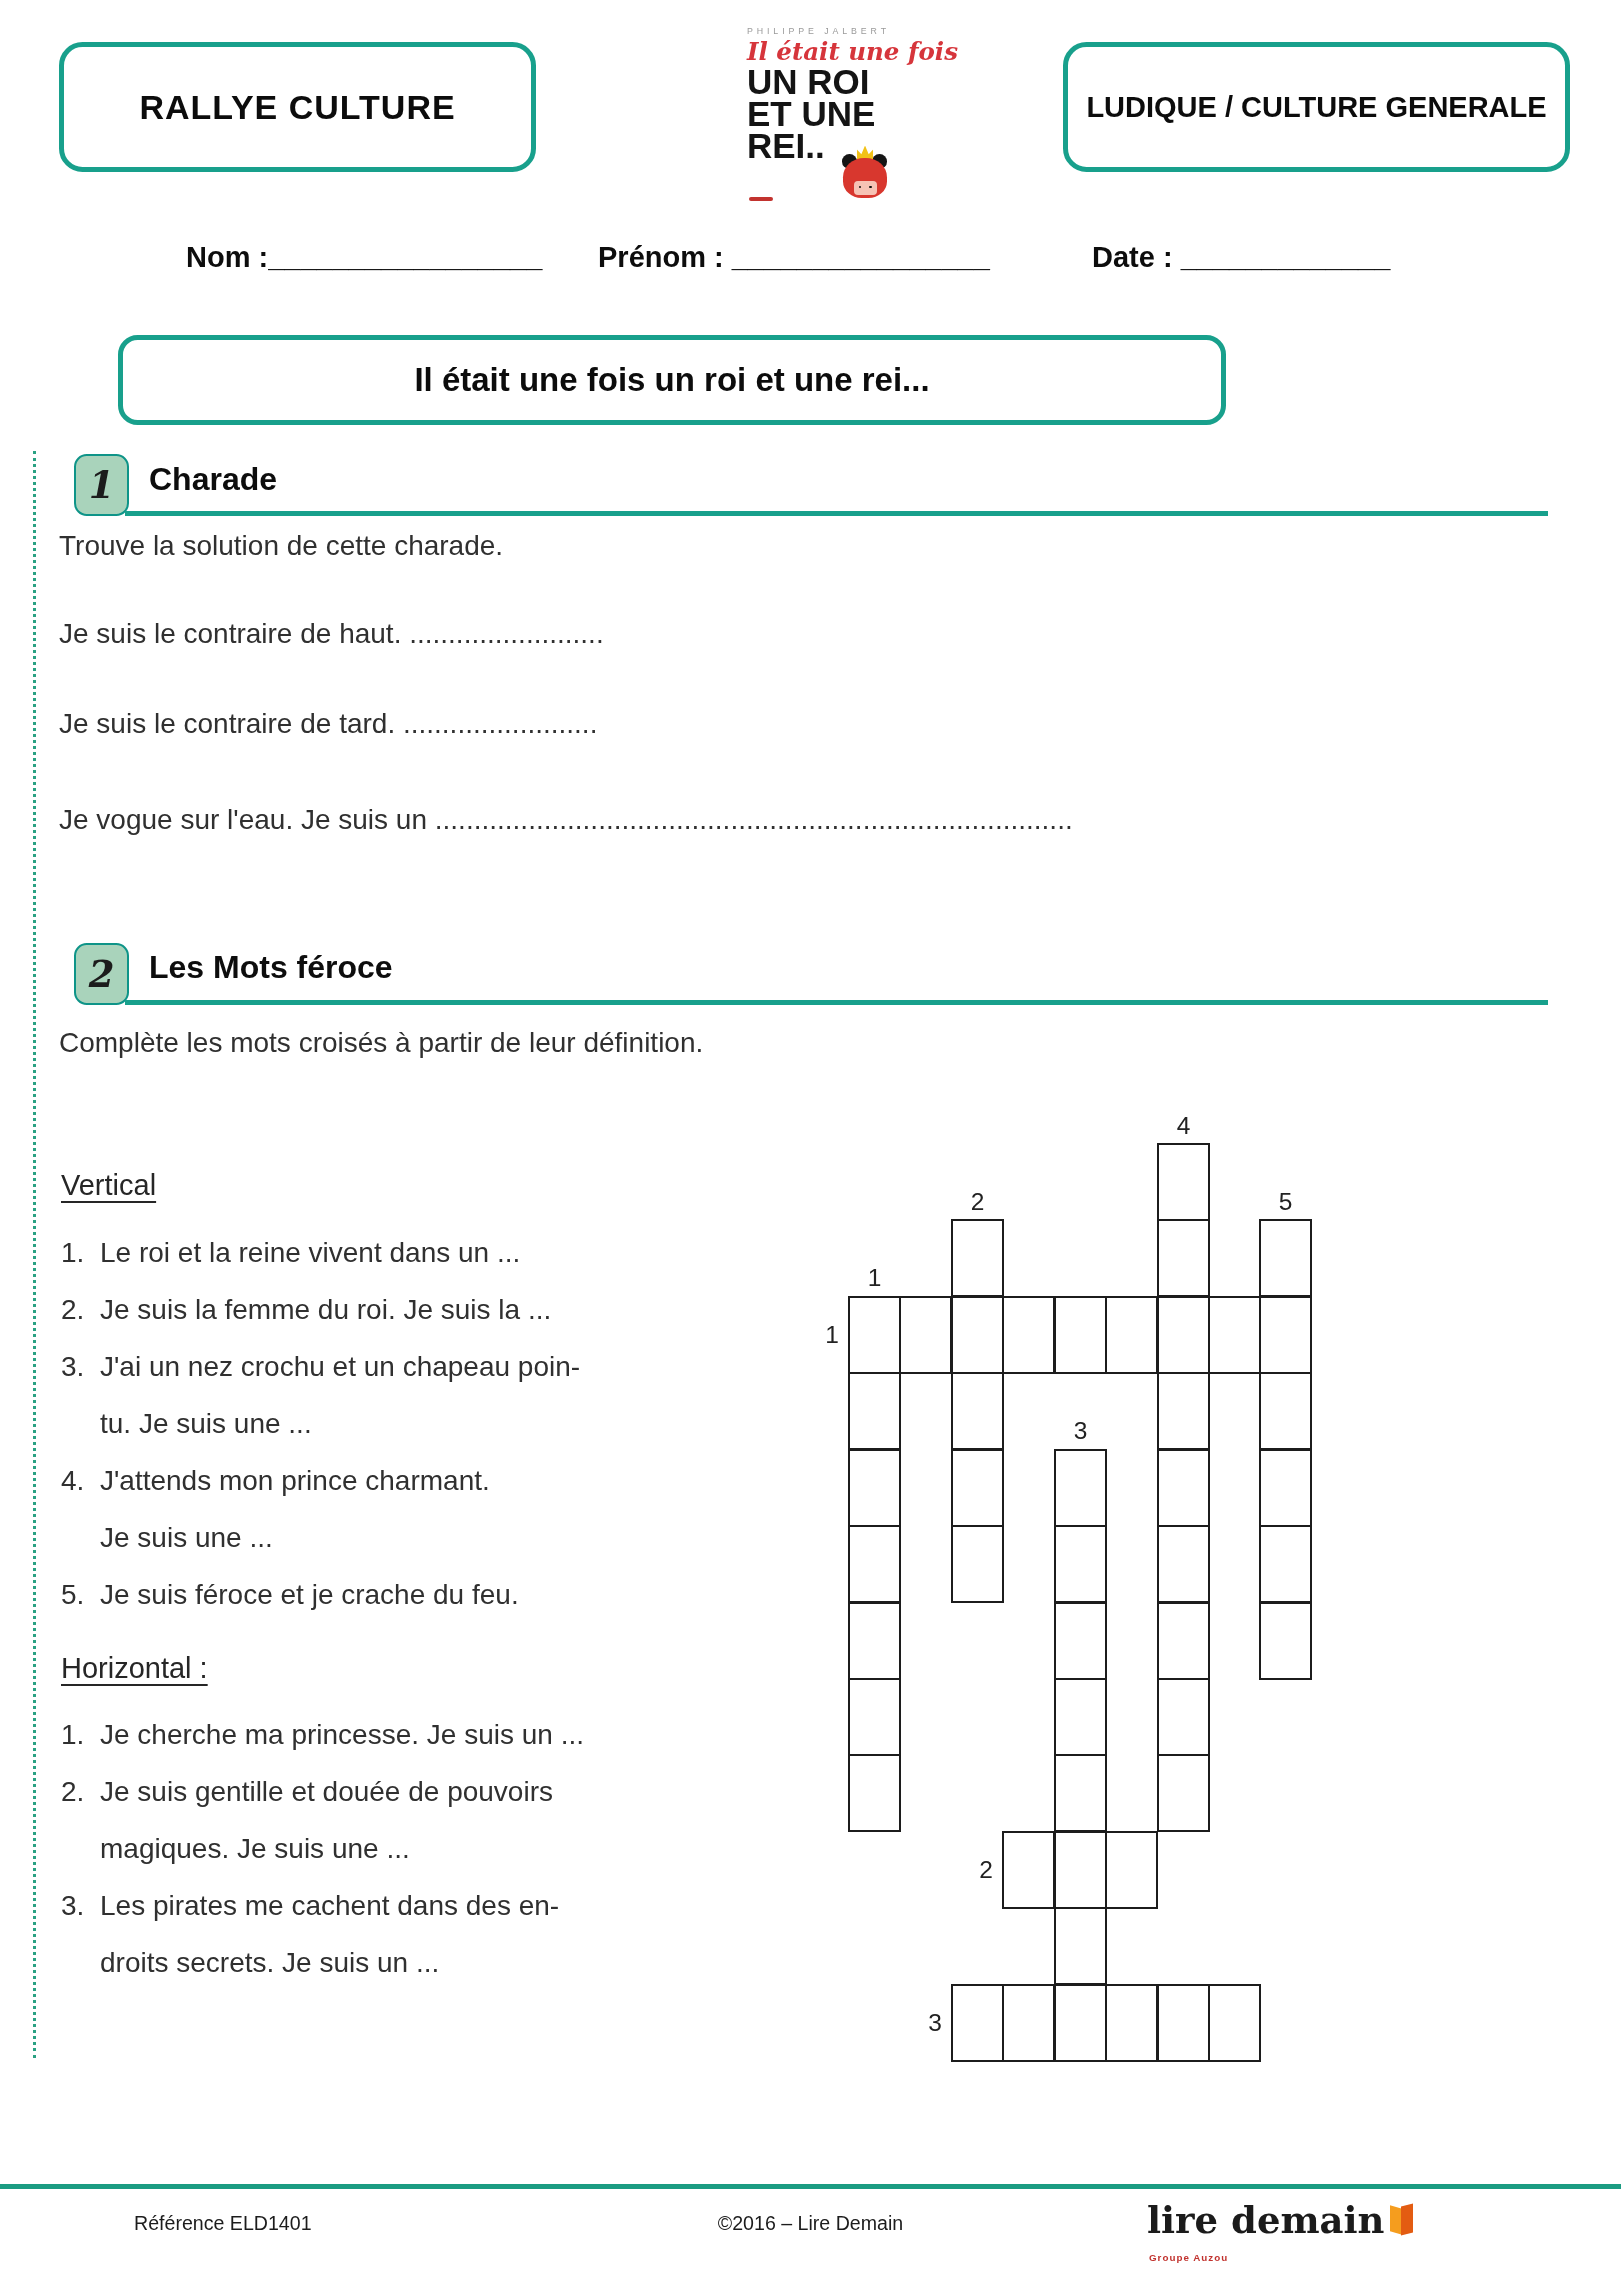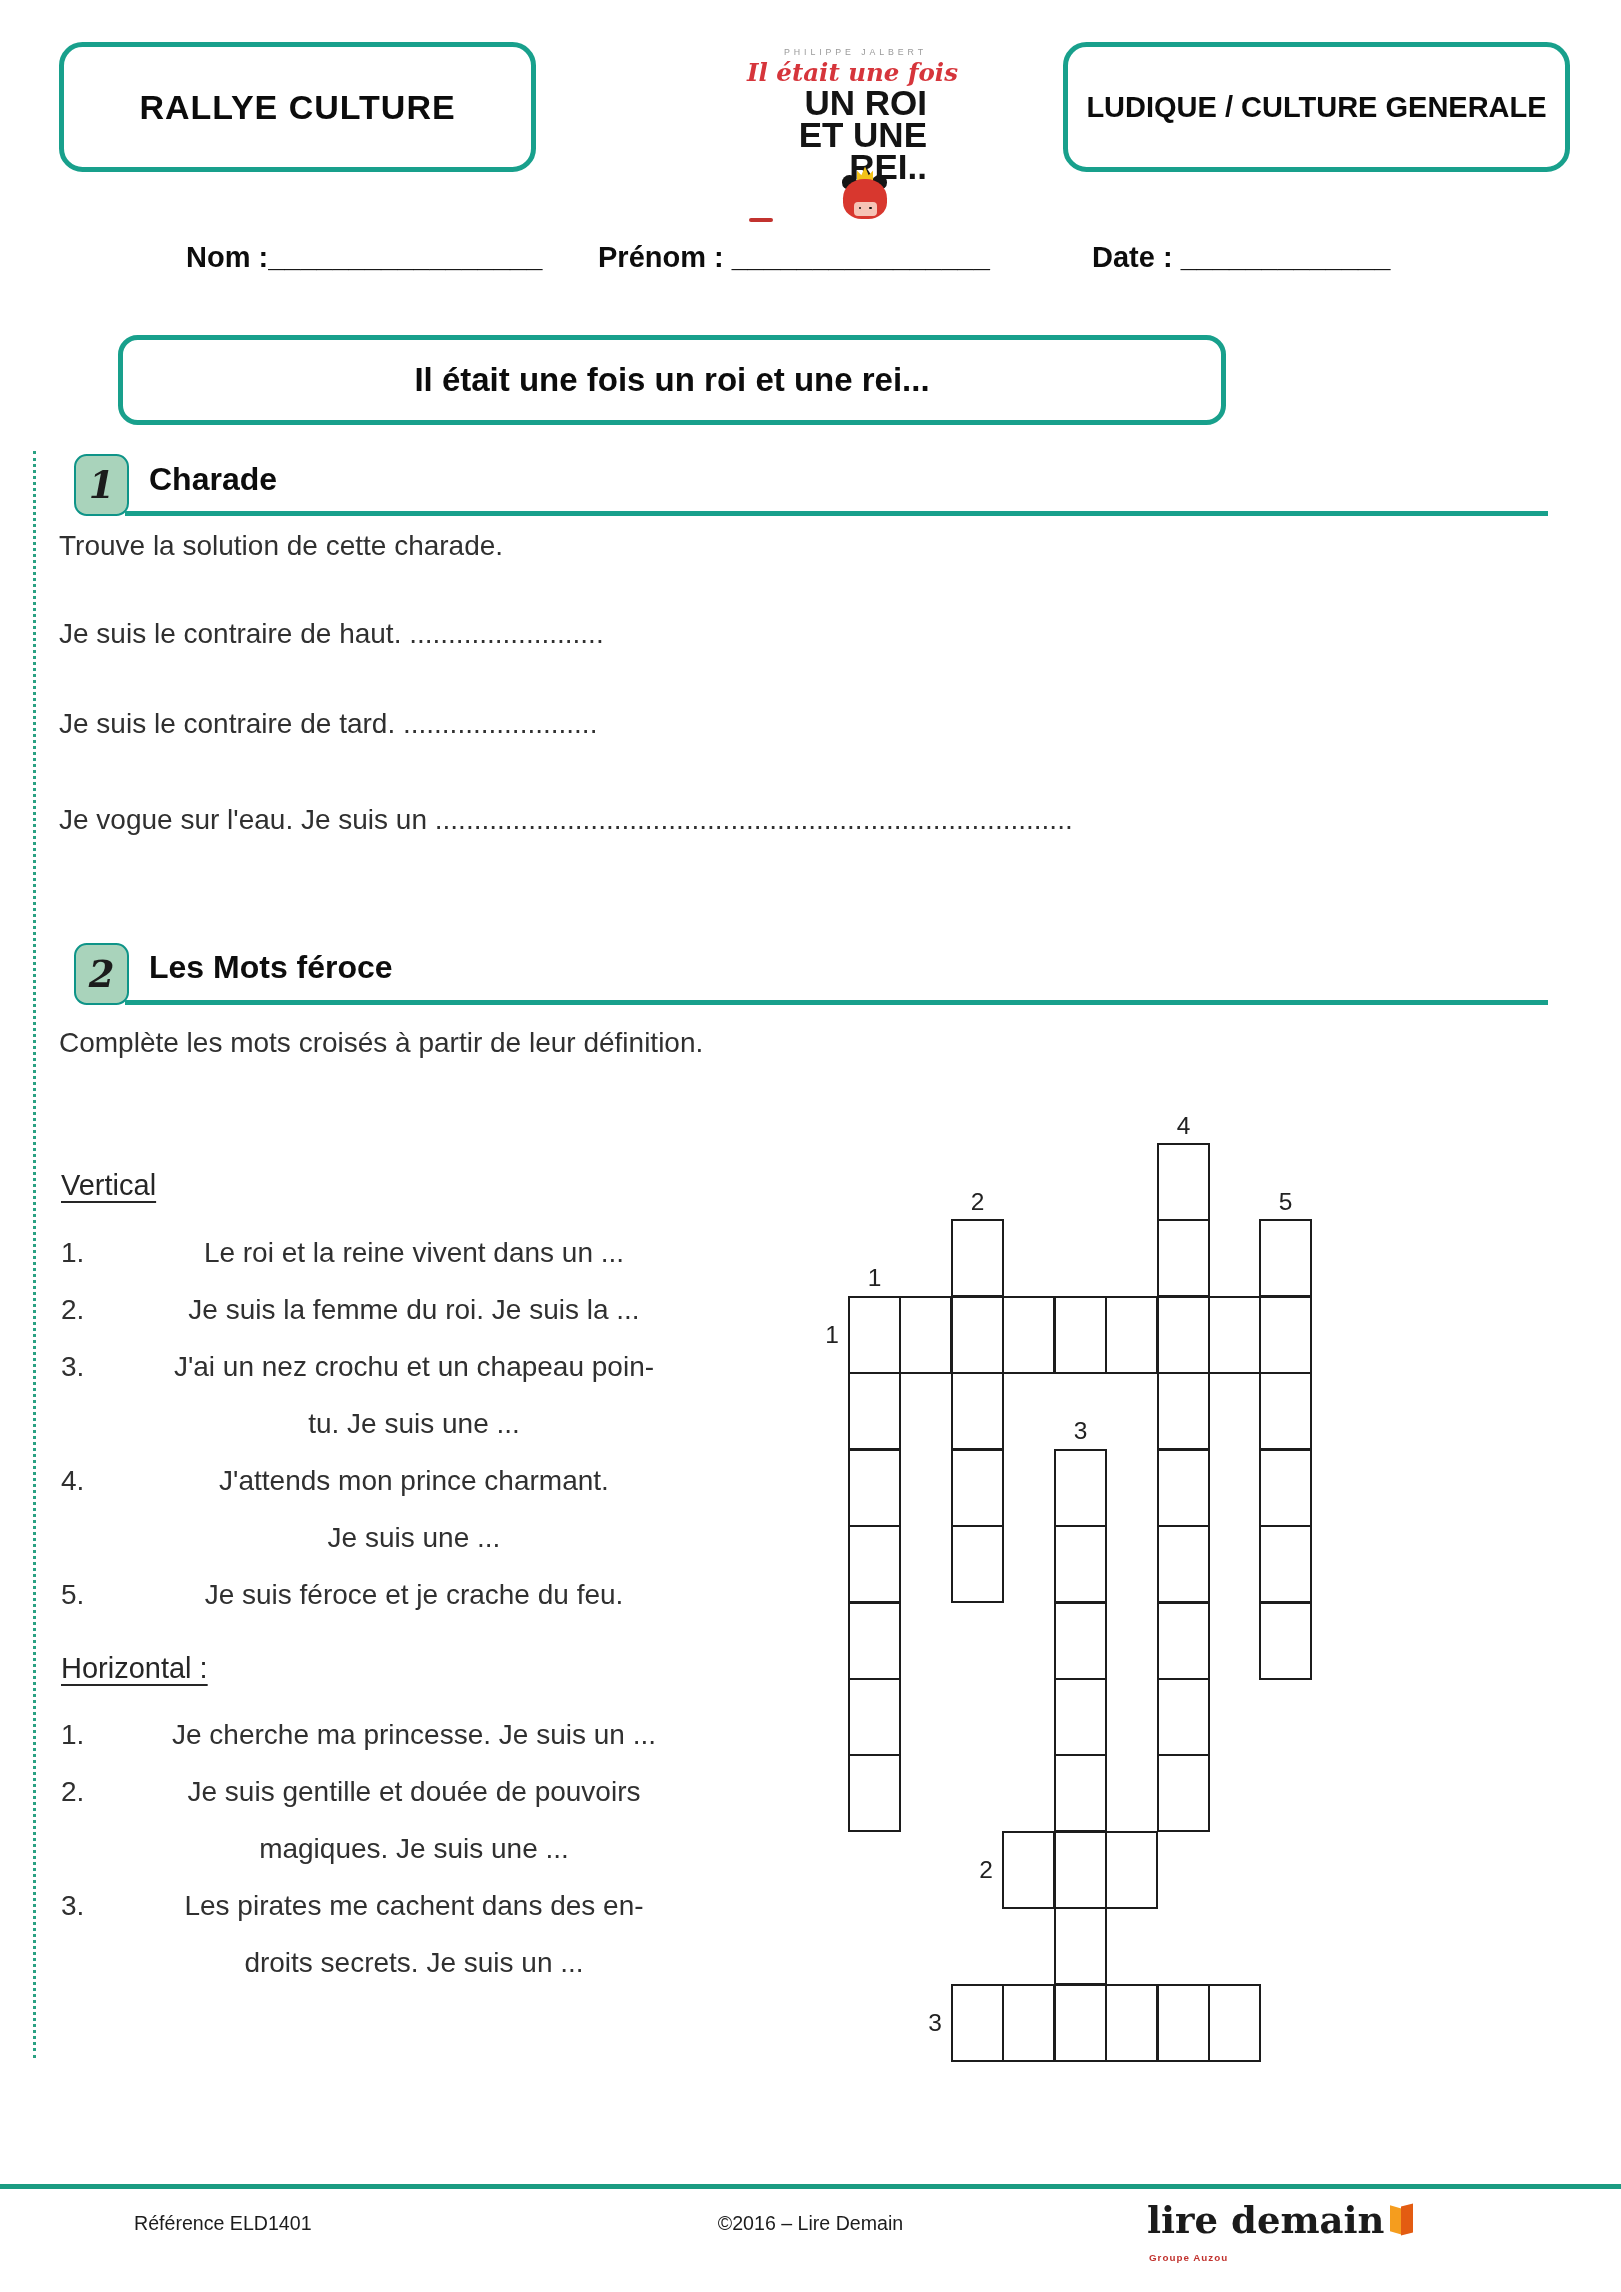--- a/index.html
+++ b/index.html
@@ -7,21 +7,21 @@
         font-family:"Liberation Sans",sans-serif;color:#2e2e2e;overflow:hidden;}
   .abs{position:absolute;}
 
   
   .hd-box{border:5.9px solid #18a08c;border-radius:23.5px;display:flex;align-items:center;justify-content:center;
           font-weight:bold;color:#0c0c0c;background:#fff;box-sizing:border-box;}
   #box-left{left:59px;top:42px;width:477px;height:130px;font-size:34px;letter-spacing:1px;}
   #box-right{left:1063px;top:42px;width:507px;height:130px;font-size:29px;}
 
   
-  #logo{left:747px;top:25.5px;width:180px;text-align:right;margin-top:21px;}
+  #logo{left:747px;top:25.5px;width:180px;text-align:left;}
   .logo-author{font-size:8.8px;letter-spacing:3.9px;color:#9a9a9a;margin-bottom:2.9px;white-space:nowrap;}
   .logo-script{font-family:"DejaVu Serif",serif;font-style:italic;font-weight:bold;color:#d6353b;font-size:24.5px;line-height:27.4px;white-space:nowrap;}
   .logo-big{font-weight:800;color:#141414;font-size:35px;line-height:32px;letter-spacing:0;white-space:nowrap;}
   #princess{left:94px;top:120px;width:49px;height:57px;}
   #princess .ear{position:absolute;width:14.7px;height:14.7px;background:#151515;border-radius:50%;top:8.8px;}
   #princess .ear.l{left:1px;} #princess .ear.r{left:31px;}
   #princess .crown{position:absolute;left:15.7px;top:0;width:16.7px;height:14.7px;background:#f2c218;
      clip-path:polygon(0 100%,0 25%,28% 60%,50% 0,72% 60%,100% 25%,100% 100%);}
   #princess .head{position:absolute;left:2px;top:12.7px;width:44px;height:40px;background:#d8372e;border-radius:48% 48% 42% 42%;}
   #princess .face{position:absolute;left:12.7px;top:35px;width:23.5px;height:14.7px;background:#f6c3b5;border-radius:3.9px;}
@@ -55,21 +55,21 @@
   .ch-line2{margin-bottom:59px !important;}
   #mots-intro{left:59px;top:1027px;white-space:nowrap;}
 
   
   #clues{left:61px;top:1169px;width:667px;}
   .clue-heading{font-size:29px;color:#262626;text-decoration:underline;text-underline-offset:5.9px;margin:0 0 21.6px 0;}
   #horizontal-heading{margin-top:29px;}
   .clue{display:flex;}
   .clue-num{width:39px;flex:0 0 39px;font-size:28px;color:#303030;line-height:57px;}
   .clue-body{flex:1;}
-  .clue-line{font-size:28px;color:#303030;line-height:57px;white-space:nowrap;text-align:center;}
+  .clue-line{font-size:28px;color:#303030;line-height:57px;white-space:nowrap;}
 
   
   .xcell{position:absolute;border:2px solid #1c1c1c;background:#fff;box-sizing:border-box;}
   .xlabel{position:absolute;font-size:24.5px;color:#222;}
   .xlabel.top{text-align:center;height:29px;line-height:29px;}
   .xlabel.left{text-align:right;}
 
   
   #foot-rule{left:0;top:2184px;width:1621px;height:4.9px;background:#1b9c82;}
   .foot-txt{top:2212px;font-size:19.6px;color:#1c1c1c;white-space:nowrap;}

